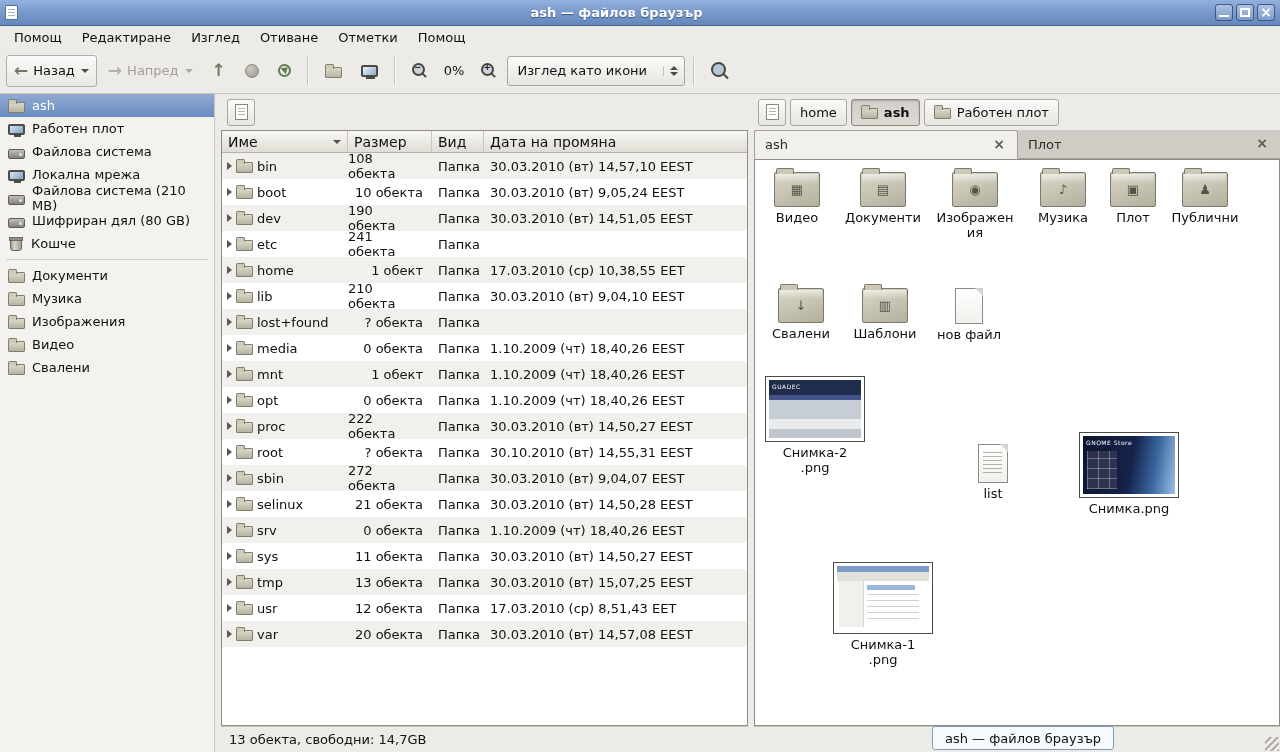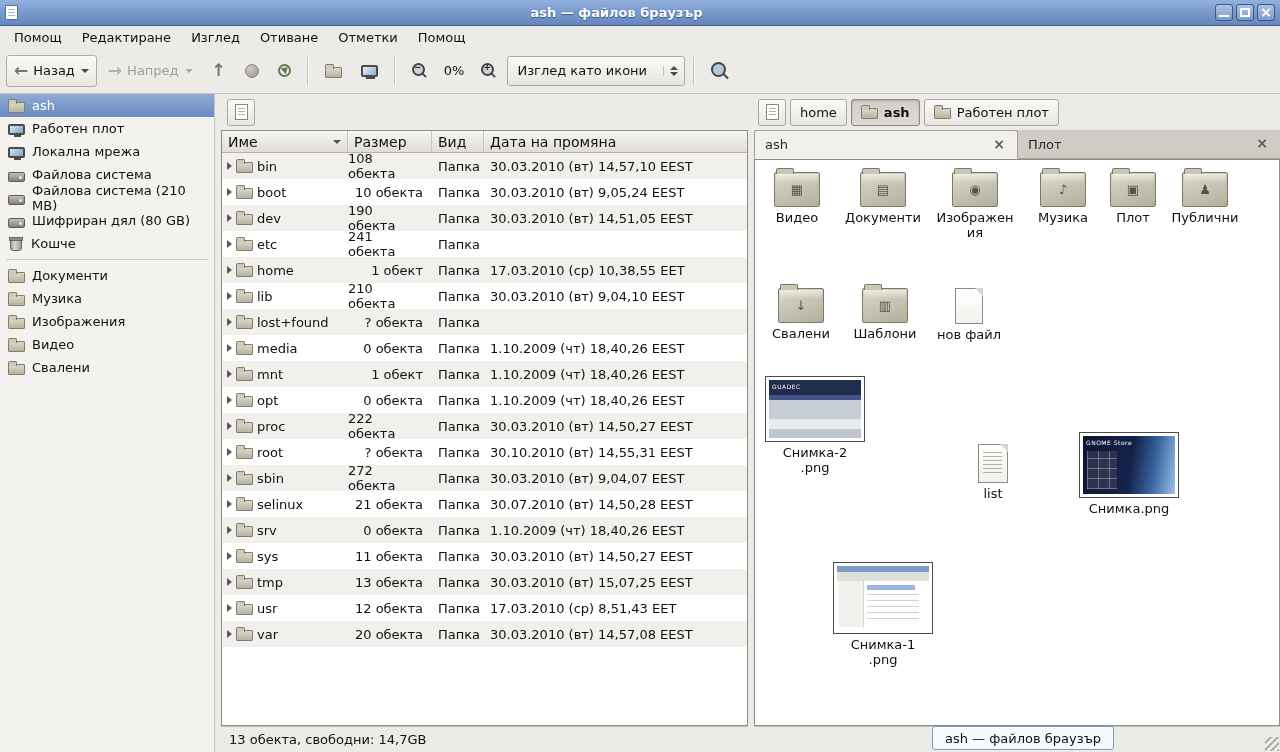--- a/index.html
+++ b/index.html
@@ -212,26 +212,26 @@
     <div class="sidebar">
       <div class="side-item selected">
           <span class="ic ic-folder"></span>
           <span>ash</span>
         </div>
       <div class="side-item">
           <span class="ic ic-screen"></span>
           <span>Работен плот</span>
         </div>
       <div class="side-item">
+          <span class="ic ic-drive"></span>
+          <span>Файлова система</span>
+        </div>
+      <div class="side-item">
           <span class="ic ic-screen"></span>
           <span>Локална мрежа</span>
-        </div>
-      <div class="side-item">
-          <span class="ic ic-drive"></span>
-          <span>Файлова система</span>
         </div>
       <div class="side-item">
           <span class="ic ic-drive"></span>
           <span>Файлова система (210 MB)</span>
         </div>
       <div class="side-item">
           <span class="ic ic-drive"></span>
           <span>Шифриран дял (80 GB)</span>
         </div>
       <div class="side-item">
@@ -415,21 +415,21 @@
               <div class="cell cdate">30.03.2010 (вт) 9,04,07 EEST</div>
             </div>
           <div class="row">
               <div class="cell cname">
                 <i class="tri"></i>
                 <span class="ic ic-folder"></span>
                 <span>selinux</span>
               </div>
               <div class="cell csize">21 обекта</div>
               <div class="cell ckind">Папка</div>
-              <div class="cell cdate">30.07.2010 (вт) 14,50,28 EEST</div>
+              <div class="cell cdate">30.03.2010 (вт) 14,50,28 EEST</div>
             </div>
           <div class="row">
               <div class="cell cname">
                 <i class="tri"></i>
                 <span class="ic ic-folder"></span>
                 <span>srv</span>
               </div>
               <div class="cell csize">0 обекта</div>
               <div class="cell ckind">Папка</div>
               <div class="cell cdate">1.10.2009 (чт) 18,40,26 EEST</div>

